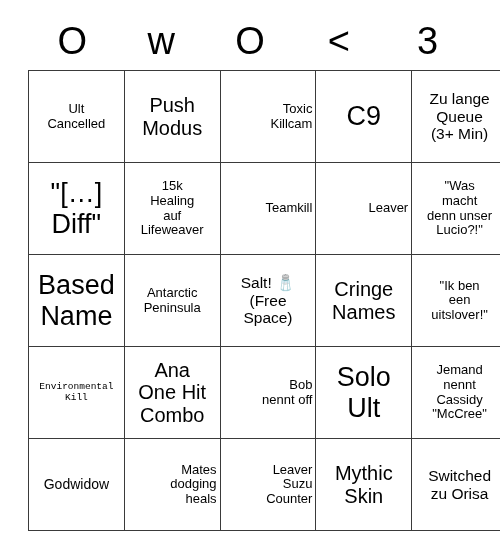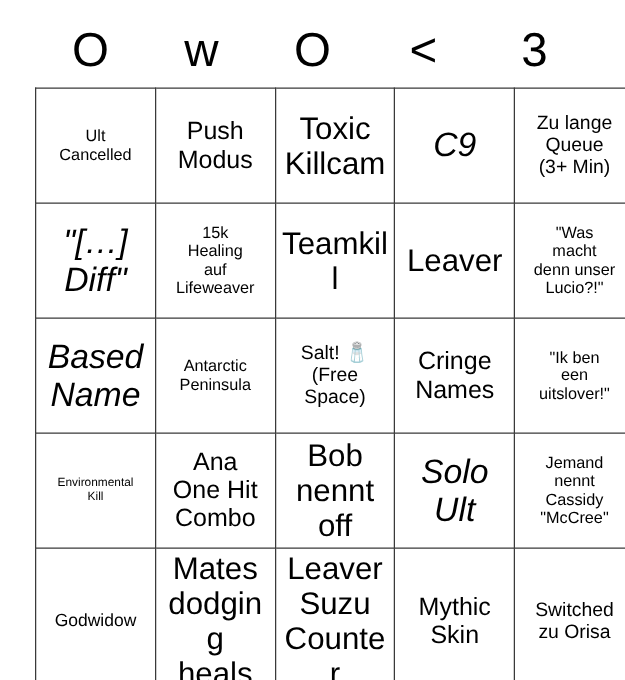--- a/index.html
+++ b/index.html
@@ -53,27 +53,27 @@
     height: 87px;
     padding: 2px 3px;
     text-align: center;
     vertical-align: middle;
     overflow: hidden;
     word-wrap: break-word;
     line-height: 1.12;
   }
 
   
-  .fs-xxl { font-size: 27px; font-style: italic; }
+  .fs-xxl { font-size: 27px; }
   .fs-xl  { font-size: 20px; }
-  .fs-lg  { font-size: 25px; }
+  .fs-lg  { font-size: 13px; text-align: right; }
   .fs-md  { font-size: 15.5px; }
   .fs-sm  { font-size: 13px; }
   .fs-xs  { font-size: 14px; }
-  .fs-xxs { font-size: 9.5px; }
+  .fs-xxs { font-size: 9.5px; font-family: Liberation Mono, monospace; }
 
   .cell-text {
     display: block;
     white-space: pre-line;
   }
 </style>
 </head>
 <body>
 
 <div id="bingo-wrap">

